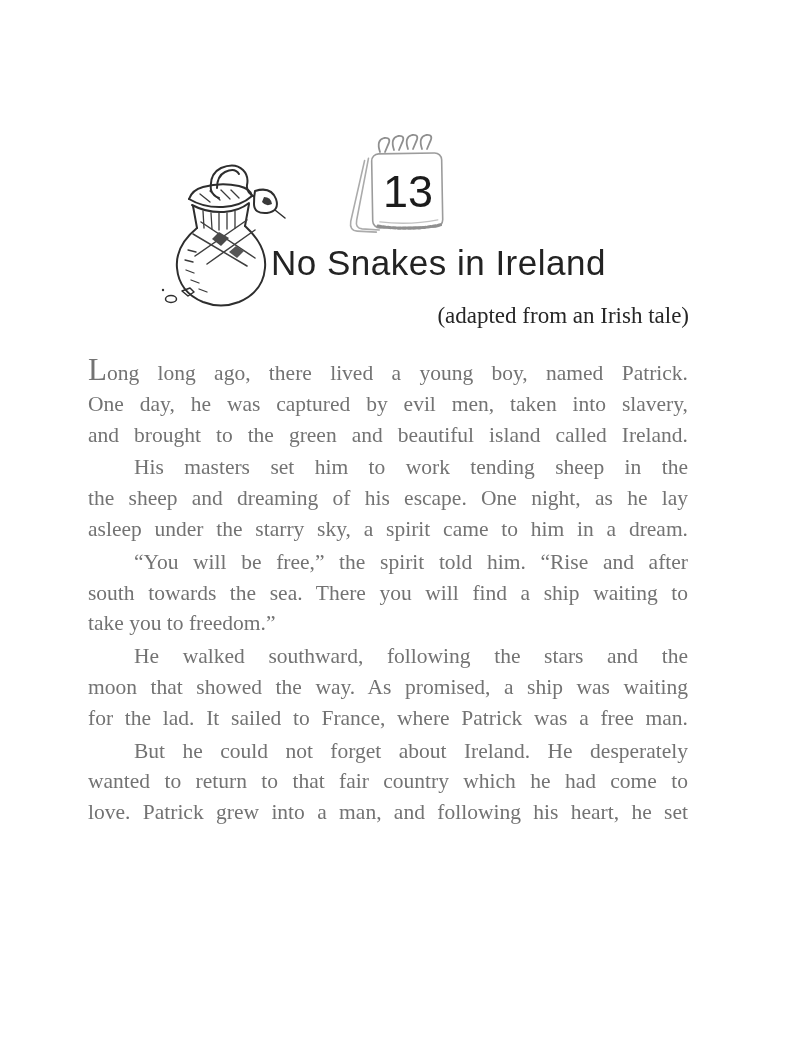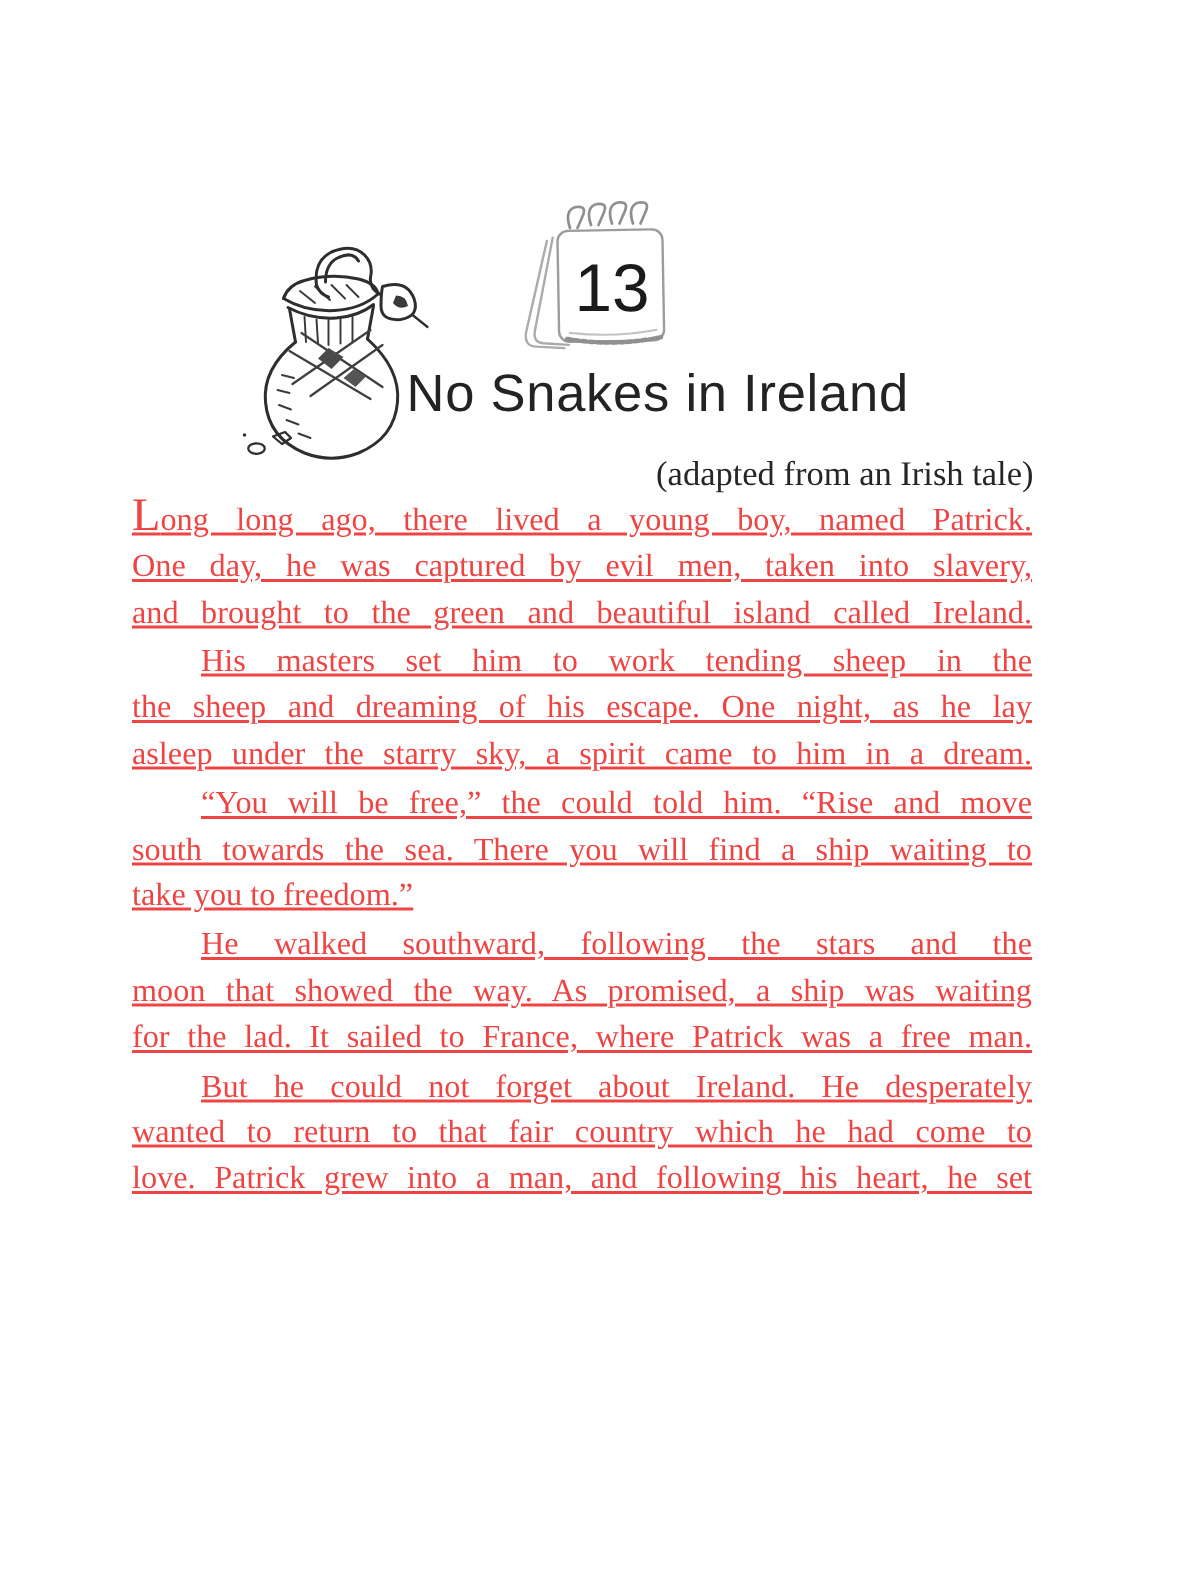--- a/index.html
+++ b/index.html
@@ -36,26 +36,25 @@
     font-family: "Liberation Serif", serif;
     font-size: 23px;
     color: #262626;
     white-space: nowrap;
   }
 
   
   .story {
     position: absolute;
     left: 88px;
-    top: 327px;
+    top: 354px;
     width: 600px;
     font-size: 21.5px;
     line-height: 30.8px;
-    color: #ef4444;
-    text-decoration: underline;
+    color: #737373;
   }
   .para { margin: 0; }
   .para + .para { margin-top: 2px; }
   .line { display: block; }
   .line.just { text-align: justify; text-align-last: justify; }
   .para.indent .line:first-child { text-indent: 46px; }
   .line.lead::first-letter { font-size: 31px; line-height: 1; }
 
   
   .page-number {
@@ -169,21 +168,21 @@
         <span class="line just lead">Long long ago, there lived a young boy, named Patrick.</span>
         <span class="line just">One day, he was captured by evil men, taken into slavery,</span>
         <span class="line just">and brought to the green and beautiful island called Ireland.</span>
       </p>
       <p class="para indent">
         <span class="line just">His masters set him to work tending sheep in the</span>
         <span class="line just">the sheep and dreaming of his escape. One night, as he lay</span>
         <span class="line just">asleep under the starry sky, a spirit came to him in a dream.</span>
       </p>
       <p class="para indent">
-        <span class="line just">“You will be free,” the could told him. “Rise and move</span>
+        <span class="line just">“You will be free,” the spirit told him. “Rise and after</span>
         <span class="line just">south towards the sea. There you will find a ship waiting to</span>
         <span class="line">take you to freedom.”</span>
       </p>
       <p class="para indent">
         <span class="line just">He walked southward, following the stars and the</span>
         <span class="line just">moon that showed the way. As promised, a ship was waiting</span>
         <span class="line just">for the lad. It sailed to France, where Patrick was a free man.</span>
       </p>
       <p class="para indent">
         <span class="line just">But he could not forget about Ireland. He desperately</span>

